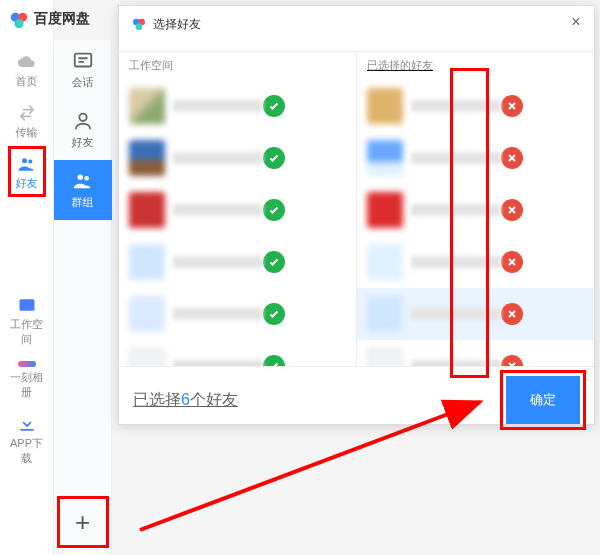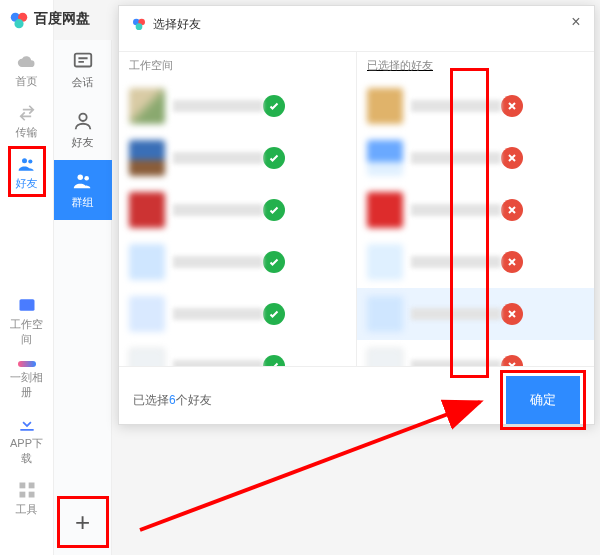--- a/index.html
+++ b/index.html
@@ -47,21 +47,21 @@
 .av10{background:#dff0ff;} .av11{background:#cfe6ff;} .av12{background:#eef2f5;border:1px solid #ddd;}
 .nm { flex: 1; height: 12px; background: #e3e3e3; filter: blur(2px); max-width: 90px; }
 .mk { width: 22px; height: 22px; border-radius: 50%; display: flex; align-items: center; justify-content: center; }
 .mk.ok { background: #23b14d; }
 .mk.rm { background: #e74c3c; cursor: pointer; }
 .mk svg { width: 12px; height: 12px; }
 
 .chkcol-box { position: absolute; left: 331px; top: 62px; width: 39px; height: 310px; border: 3px solid #ff0000; pointer-events: none; }
 
 .dlg-ftr { height: 48px; display: flex; align-items: center; padding: 0 14px; }
-.sel-tx { font-size: 12px; color: #666; }
+.sel-tx { font-size: 16px; color: #666; text-decoration: underline; }
 .sel-ct { color: #2e8bff; }
 .btn-ok { margin-left: auto; background: #2e8bff; color: #fff; border: 0; font-size: 13px; padding: 15px 24px; cursor: pointer; }
 .btn-box { outline: 3px solid #ff0000; outline-offset: 3px; }
 
 .arrow { position: absolute; left: 130px; top: 390px; width: 370px; height: 150px; pointer-events: none; }
 </style>
 </head>
 <body>
 
 <div class="lnav">
@@ -105,29 +105,20 @@
   </div>
   <div class="lnav-item">
     <div class="lnav-dot"></div>
     <span class="lnav-lb">一刻相册</span>
   </div>
   <div class="lnav-item">
     <svg class="lnav-ic" viewBox="0 0 24 24" fill="#4a7cff">
         <path d="M12 3v10l4-4 1.4 1.4L12 16 6.6 10.4 8 9l4 4V3zM4 20h16v-2H4z"></path>
       </svg>
     <span class="lnav-lb">APP下载</span>
-  </div>
-  <div class="lnav-item">
-    <svg class="lnav-ic" viewBox="0 0 24 24" fill="#bbb">
-        <rect x="3" y="3" width="7" height="7"></rect>
-        <rect x="14" y="3" width="7" height="7"></rect>
-        <rect x="3" y="14" width="7" height="7"></rect>
-        <rect x="14" y="14" width="7" height="7"></rect>
-      </svg>
-    <span class="lnav-lb">工具</span>
   </div>
 </div>
 
 <div class="snav">
   <div class="snav-item">
     <svg class="snav-ic" viewBox="0 0 24 24" fill="none" stroke="#666" stroke-width="2">
         <rect x="3" y="4" width="18" height="14" rx="2"></rect>
         <path d="M7 9h10M7 13h6"></path>
       </svg>
     <span class="snav-lb">会话</span>

